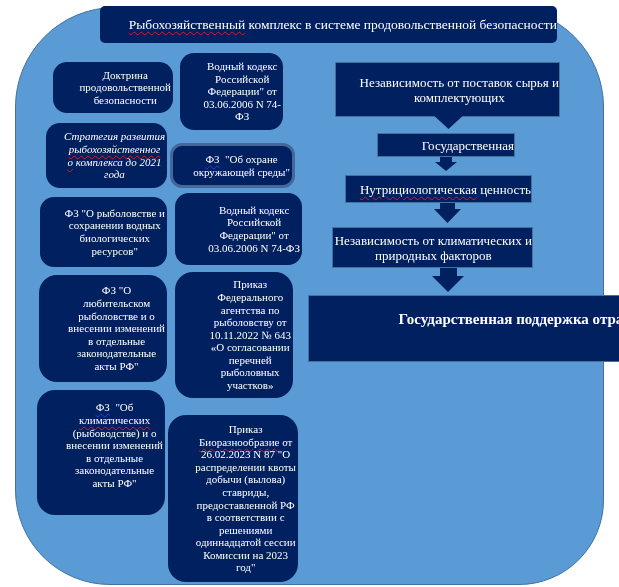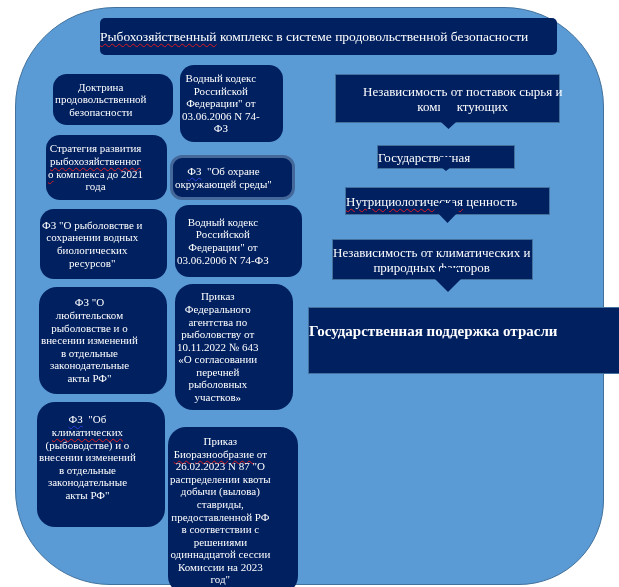--- a/index.html
+++ b/index.html
@@ -34,24 +34,23 @@
       border: 1px solid var(--outline);
       border-radius: 100px 100px 85px 95px;
     }
     .box {
       position: absolute;
       box-sizing: border-box;
       background: var(--navy);
       color: var(--text);
       display: flex;
       align-items: center;
-      justify-content: flex-start;
+      justify-content: flex-end;
       text-align: center;
       font-family: "Liberation Serif", serif;
-      margin-top: 12px;
     }
     .box .txt {
       white-space: pre;
     }
     .title {
       left: 100px;
       top: 6px;
       width: 457px;
       height: 37px;
       border-radius: 5px;
@@ -78,32 +77,32 @@
       text-underline-offset: 2px;
     }
     .sp-blue {
       text-decoration: underline wavy var(--spell-blue);
       text-decoration-thickness: 1px;
       text-underline-offset: 2px;
     }
     
     #d1  { left: 53px;  top: 62px;  width: 120px; height: 51px; }
     #d2  { left: 180px; top: 53px;  width: 103px; height: 77px; }
-    #d3  { left: 46px;  top: 123px; width: 121px; height: 65px; }
+    #d3  { left: 46px;  top: 123px; width: 121px; height: 65px; font-style: italic; }
     #d4  { left: 170px; top: 143px; width: 125px; height: 45px; border: 3px solid var(--accent-border); border-radius: 12px; }
     #d5  { left: 40px;  top: 197px; width: 127px; height: 70px; }
     #d6  { left: 175px; top: 193px; width: 127px; height: 72px; }
     #d7  { left: 39px;  top: 275px; width: 128px; height: 107px; }
     #d8  { left: 175px; top: 272px; width: 118px; height: 126px; }
     #d9  { left: 37px;  top: 390px; width: 128px; height: 125px; padding-bottom: 14px; }
     #d10 { left: 168px; top: 415px; width: 130px; height: 167px; }
     
-    #f1 { left: 335px; top: 62px;  width: 225px; height: 49px; padding-left: 27px; }
+    #f1 { left: 335px; top: 62px;  width: 225px; height: 55px; padding-left: 27px; }
     #f2 { left: 377px; top: 133px; width: 138px; height: 24px; }
-    #f3 { left: 345px; top: 175px; width: 205px; height: 28px; }
+    #f3 { left: 345px; top: 175px; width: 187px; height: 28px; }
     #f4 { left: 332px; top: 227px; width: 201px; height: 41px; }
     #f5 { left: 308px; top: 295px; width: 340px; height: 67px; font-size: 15px; line-height: 18px; padding-bottom: 19px; font-weight: bold; }
     .arrows {
       position: absolute;
       left: 0;
       top: 0;
       width: 619px;
       height: 587px;
       pointer-events: none;
     }

